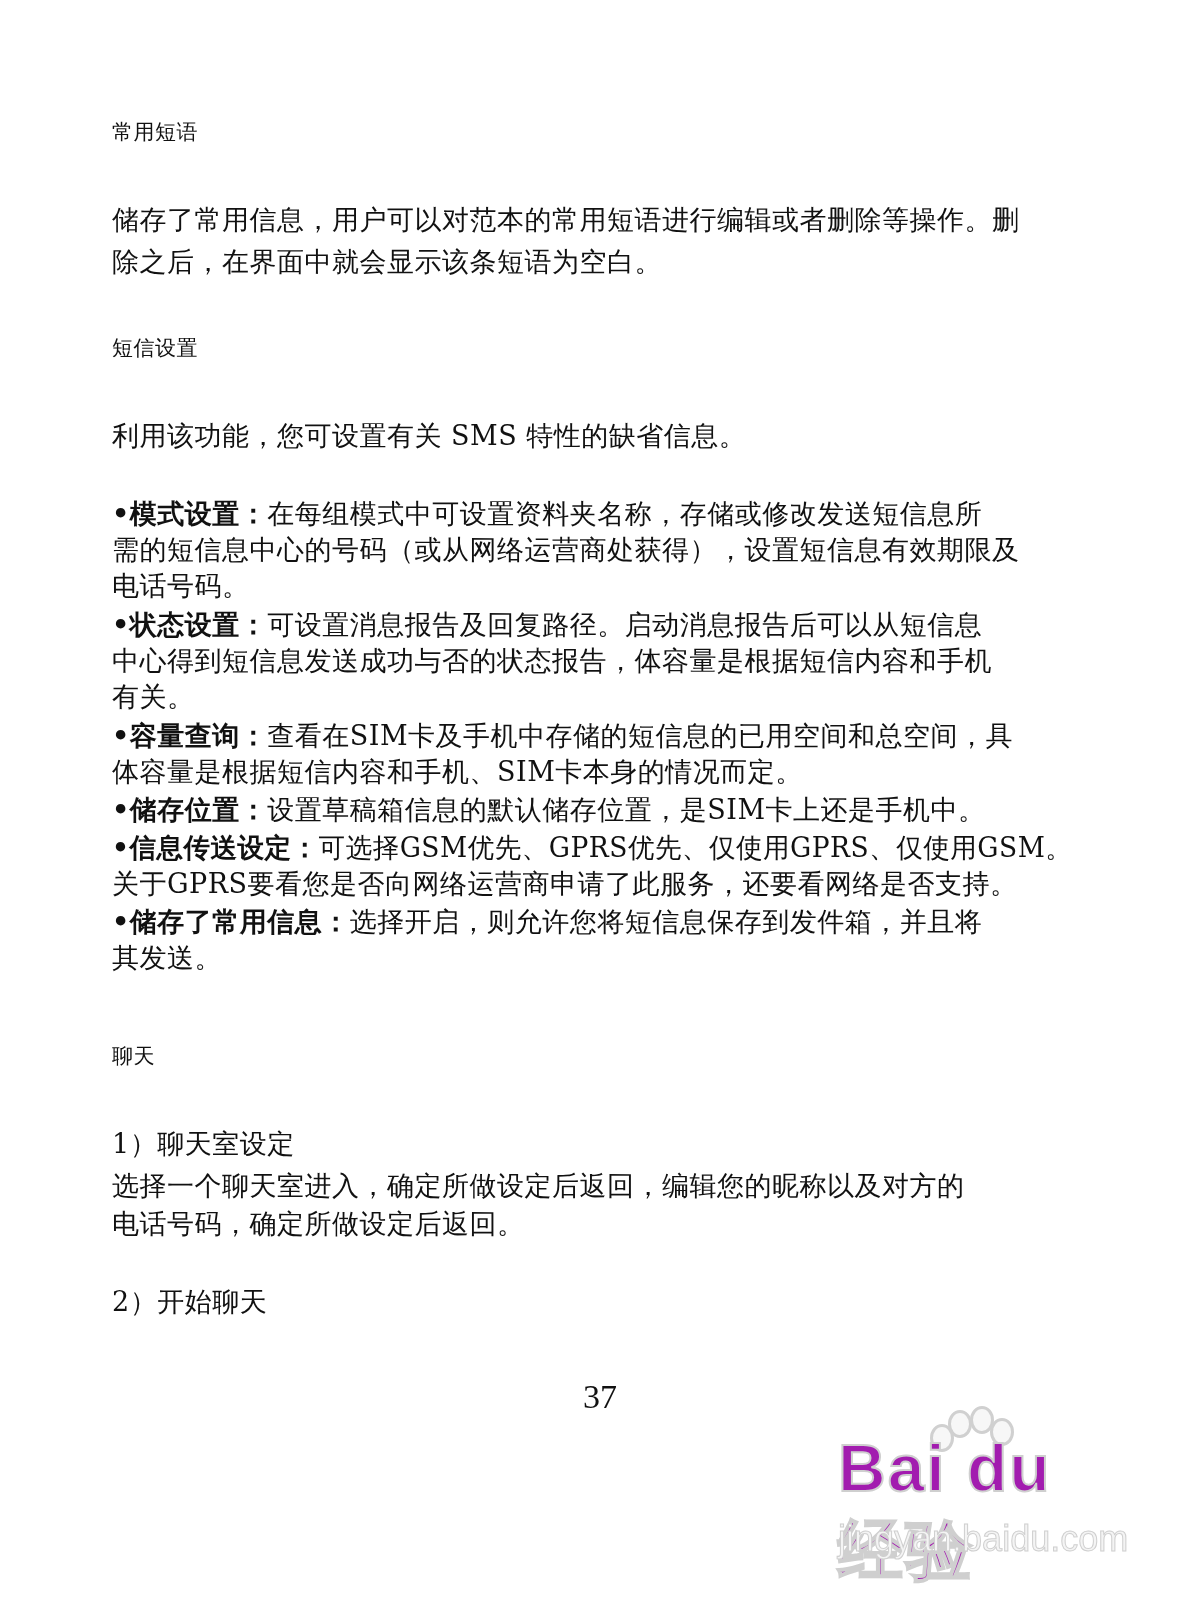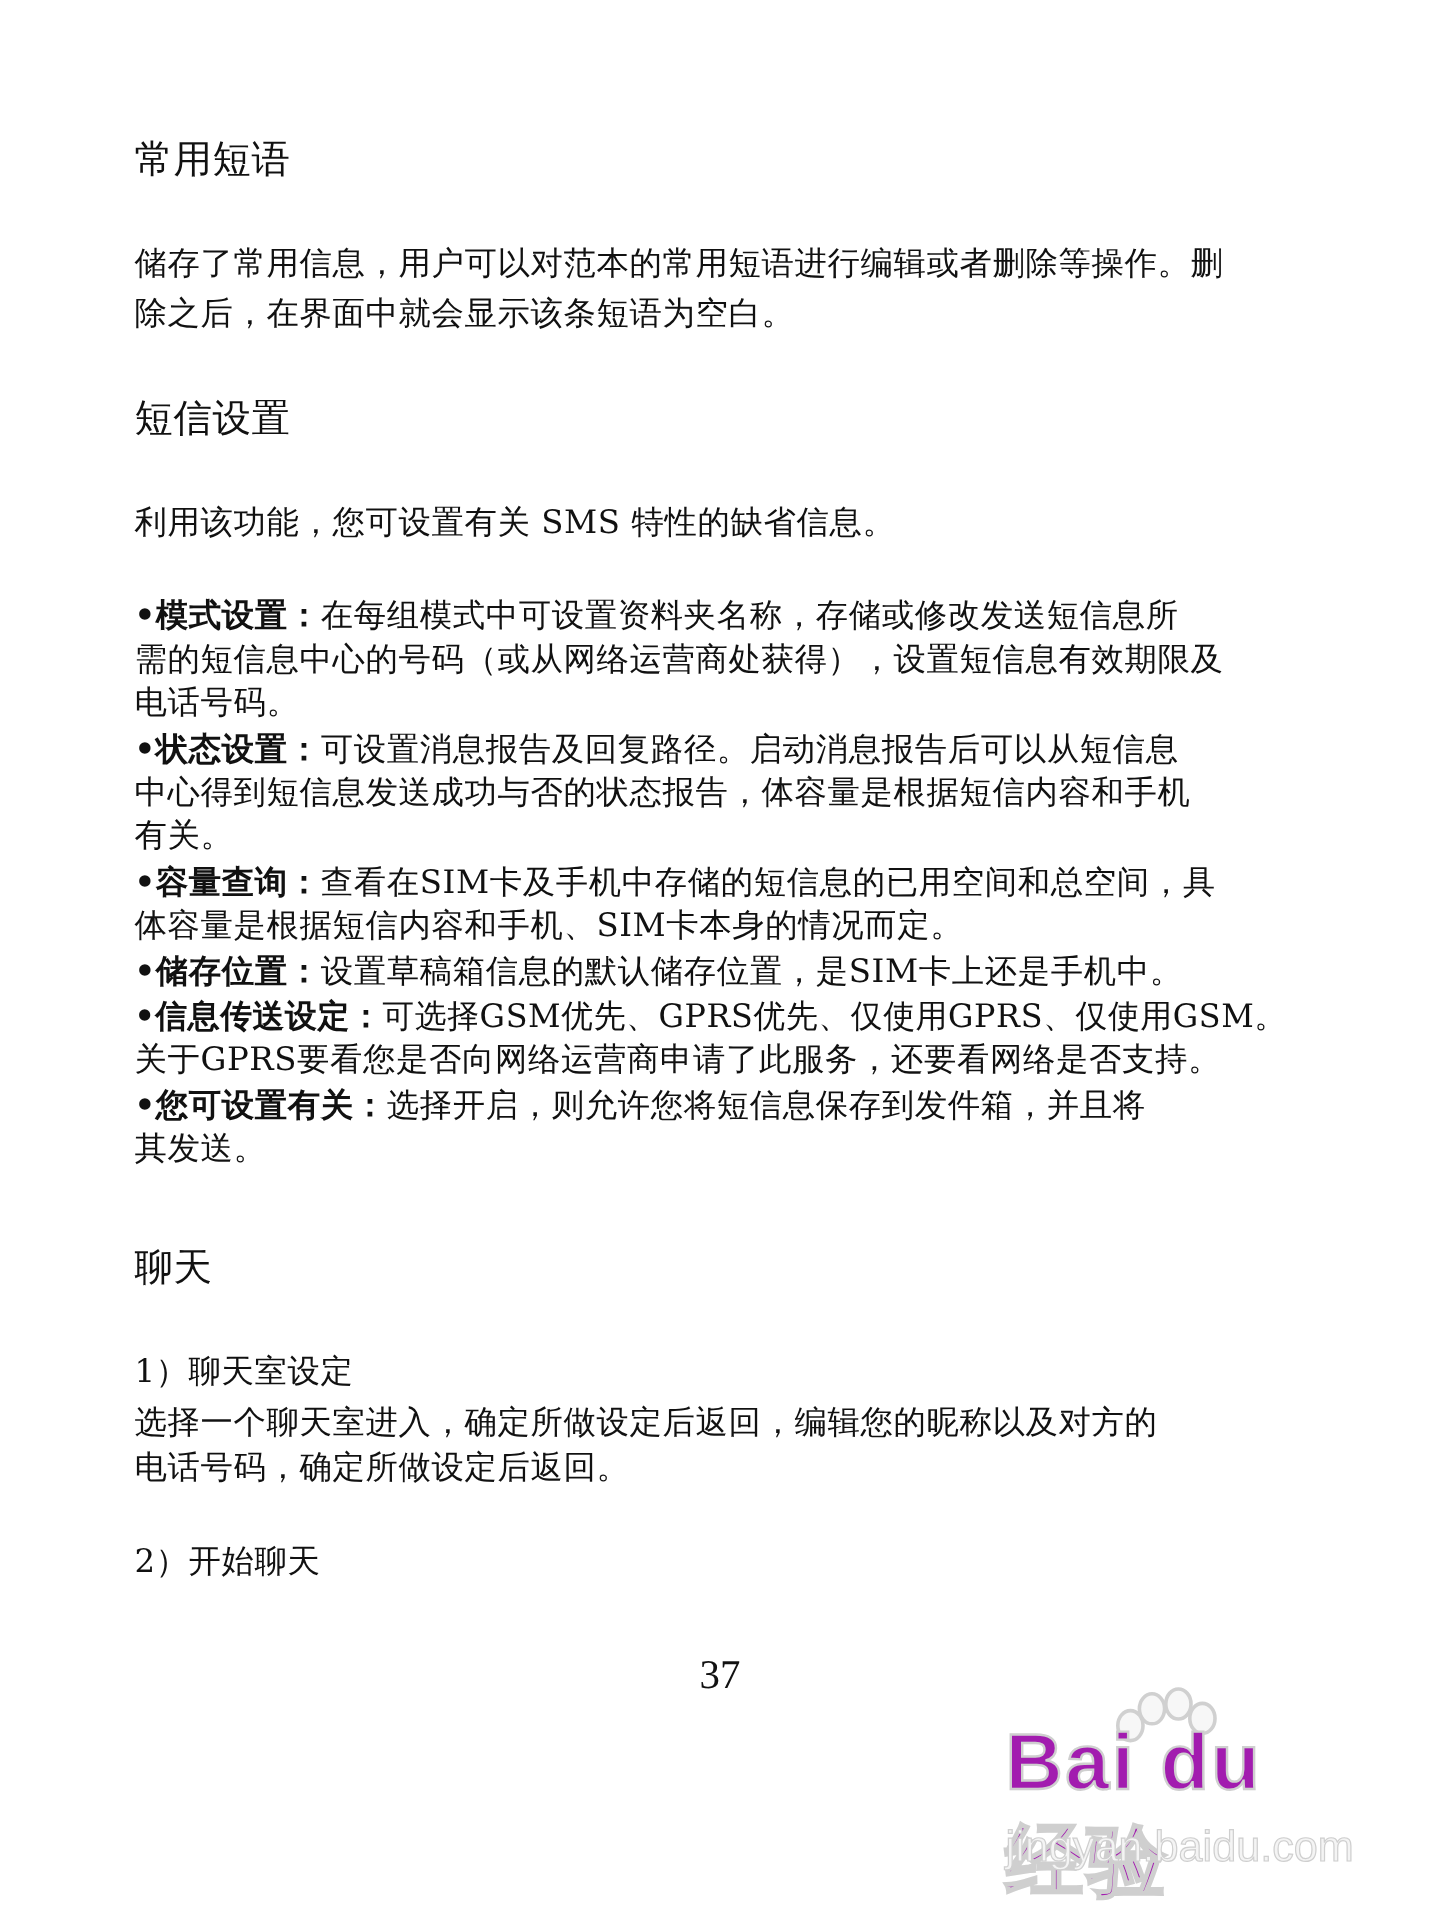--- a/index.html
+++ b/index.html
@@ -7,21 +7,21 @@
     width: 1200px; height: 1600px; position: relative; overflow: hidden;
     font-family: "DejaVu Serif", "Liberation Serif", serif;
     color: #111111;
   }
   .page { position: absolute; left: 112px; top: 0; width: 960px; }
   .line {
     position: absolute; left: 0; white-space: nowrap;
     font-size: 27px; line-height: 40px; letter-spacing: 0.5px;
     transform-origin: left center;
   }
-  .heading { font-size: 32px; text-align: right; }
+  .heading { font-size: 21px; text-align: right; }
   .bold { font-weight: bold; font-family: "DejaVu Sans", "Liberation Sans", sans-serif; }
   .page-number {
     position: absolute; left: 0; width: 1200px; top: 1330px;
     text-align: center; font-family: "Liberation Serif", serif; font-size: 34px; margin-top: 48px;
   }
   .watermark {
     position: absolute; left: 838px; top: 1410px; width: 280px; height: 180px;
     color: #d4d4d4; font-family: "Liberation Sans", sans-serif;
   }
   .wm-logo { position: absolute; left: 0; top: 20px; font-size: 66px; font-weight: bold; letter-spacing: 2px;
@@ -61,21 +61,21 @@
   <div class="line" style="top:790px">
     <span class="bold">•储存位置：</span><span>设置草稿箱信息的默认储存位置，是SIM卡上还是手机中。</span>
   </div>
 
   <div class="line" style="top: 828px; transform: scaleX(0.9826);">
     <span class="bold">•信息传送设定：</span><span>可选择GSM优先、GPRS优先、仅使用GPRS、仅使用GSM。</span>
   </div>
   <div class="line" style="top:864px">关于GPRS要看您是否向网络运营商申请了此服务，还要看网络是否支持。</div>
 
   <div class="line" style="top:902px">
-    <span class="bold">•您可设置有关：</span><span>选择开启，则允许您将短信息保存到发件箱，并且将</span>
+    <span class="bold">•储存了常用信息：</span><span>选择开启，则允许您将短信息保存到发件箱，并且将</span>
   </div>
   <div class="line" style="top:938px">其发送。</div>
 
   <div class="line heading" style="top:1036px">聊天</div>
   <div class="line" style="top:1124px">1）聊天室设定</div>
   <div class="line" style="top:1166px">选择一个聊天室进入，确定所做设定后返回，编辑您的昵称以及对方的</div>
   <div class="line" style="top:1204px">电话号码，确定所做设定后返回。</div>
   <div class="line" style="top:1282px">2）开始聊天</div>
 </div>
 

